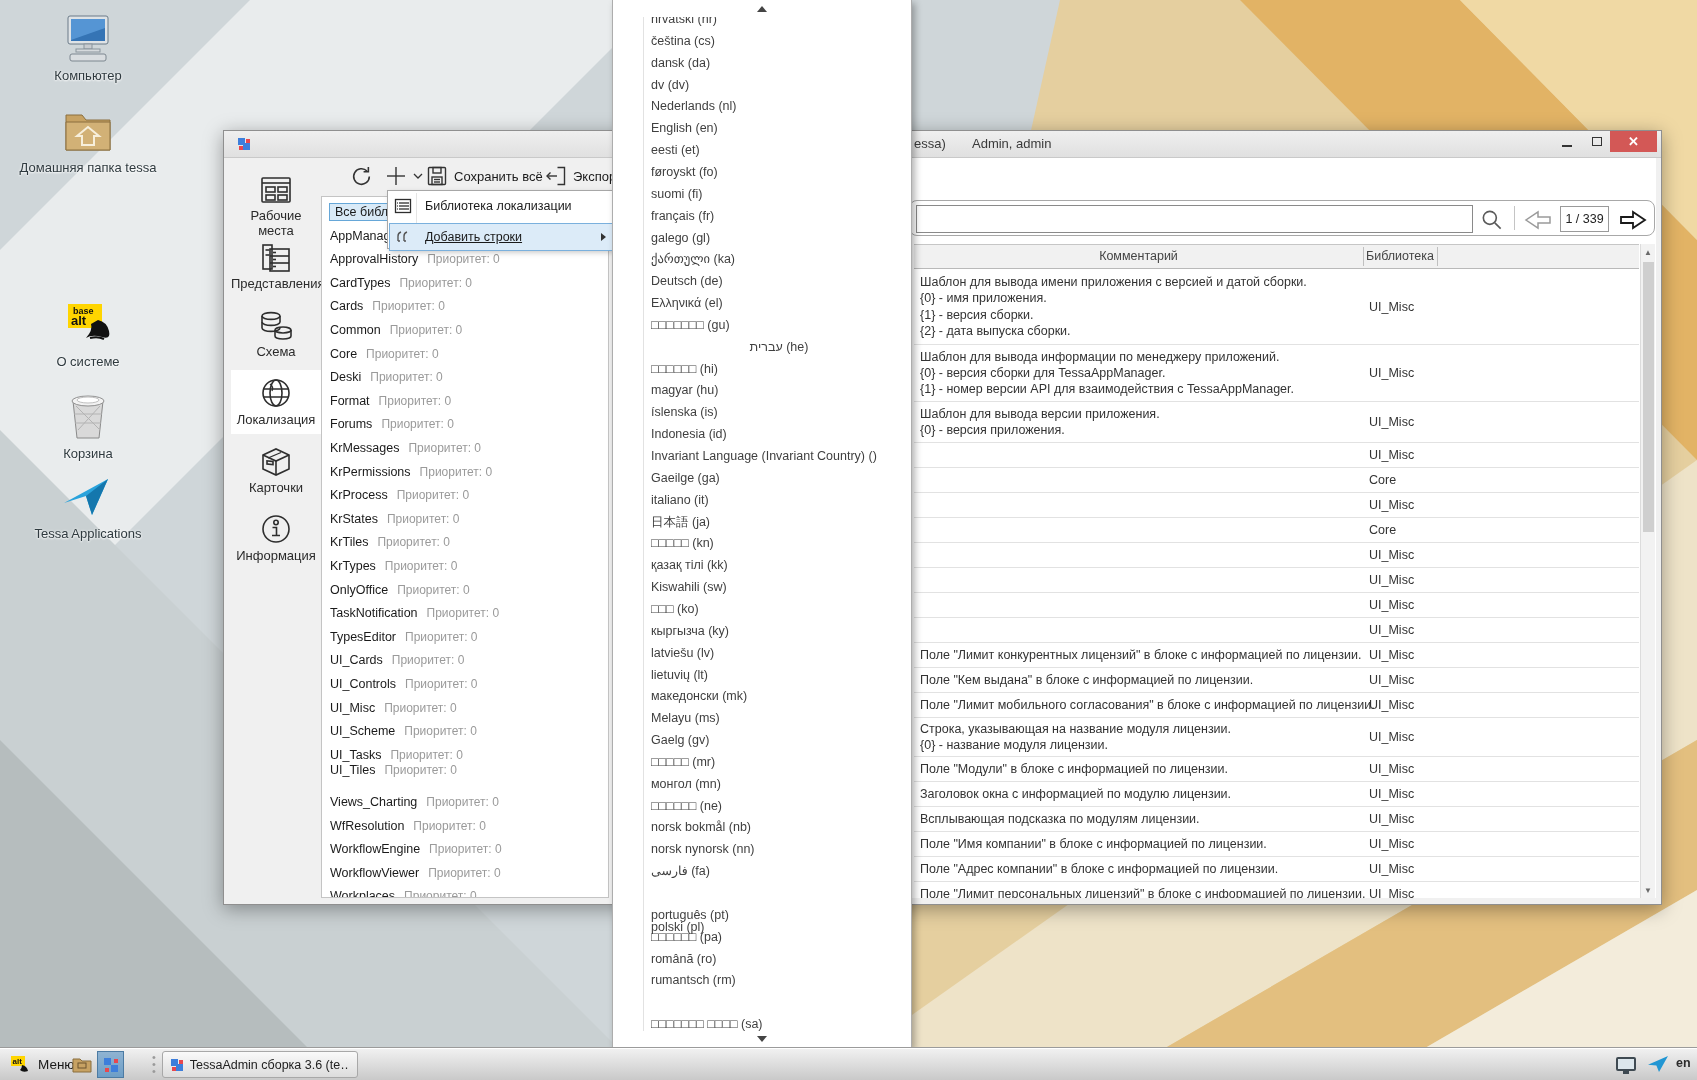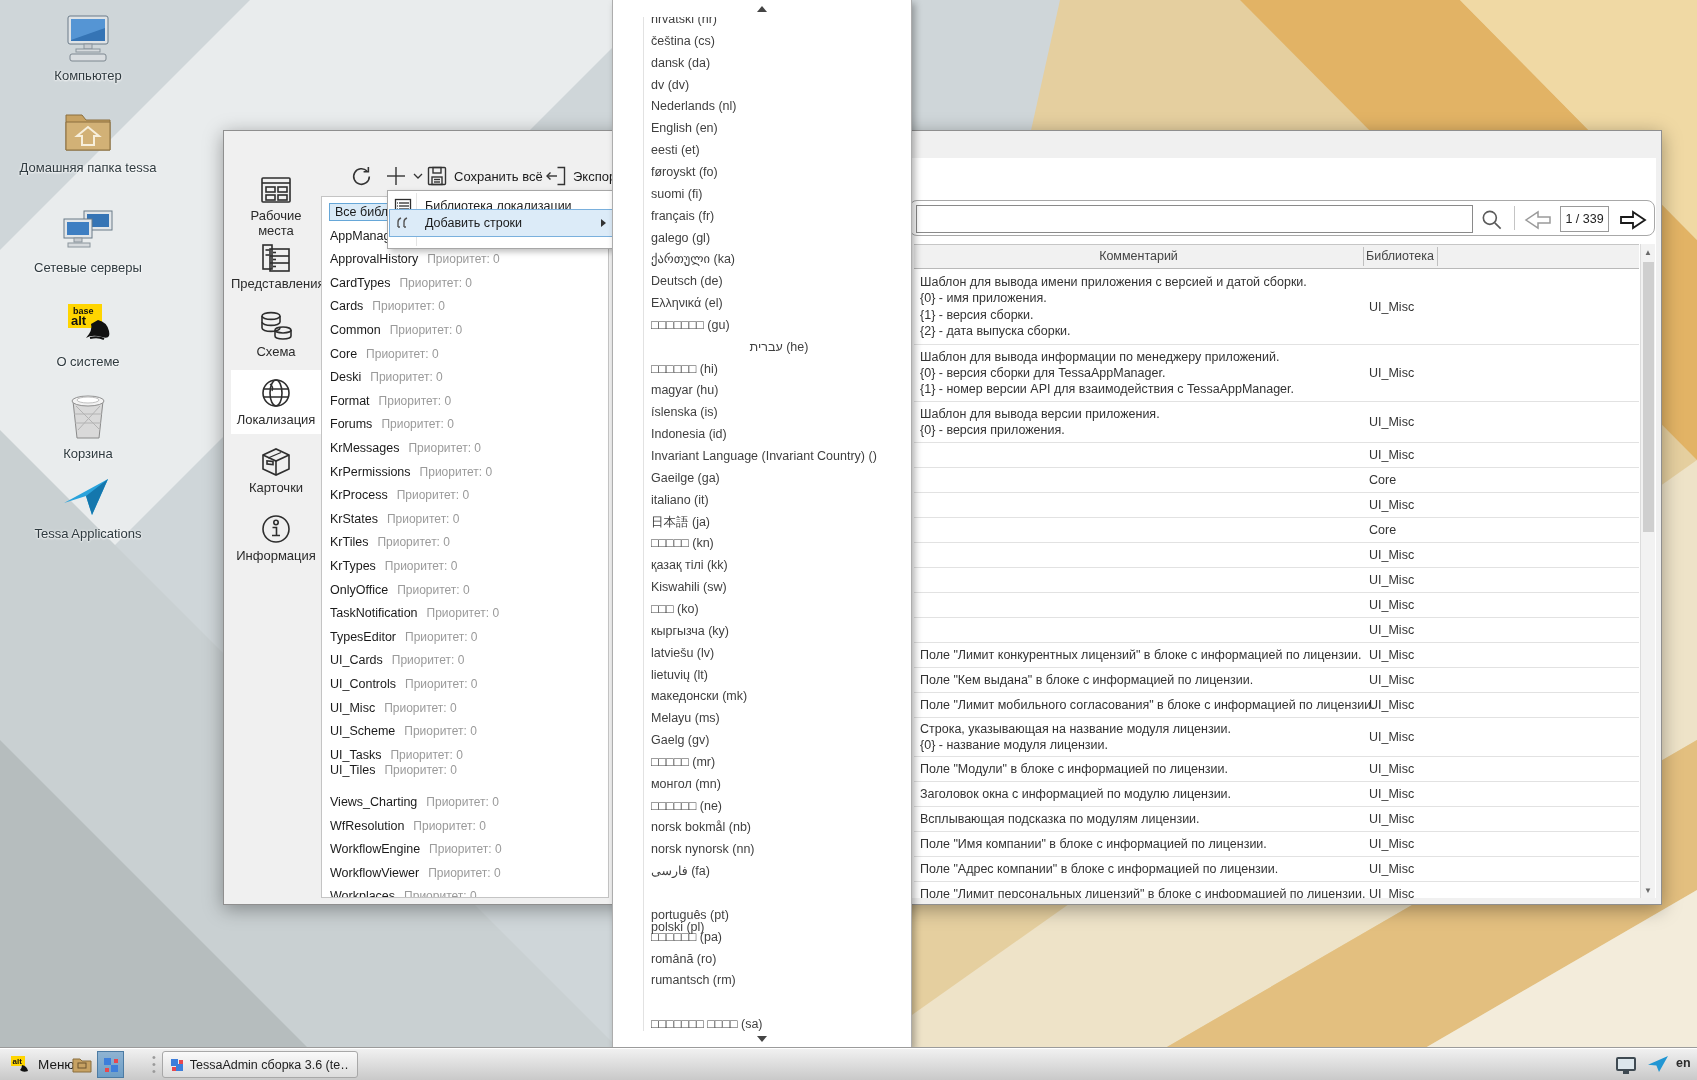--- a/index.html
+++ b/index.html
@@ -169,33 +169,20 @@
       <div class="dt-item" style="top: 102px;">
         <div class="dt-icon">
           <svg width="52" height="44" viewBox="0 0 52 44">
             <path d="M4 6 h16 l4 5 h24 v30 H4 z" fill="#c7a263" stroke="#8a6f3e"></path>
             <path d="M4 13 h44 v28 H4 z" fill="#d2b176" stroke="#8a6f3e"></path>
             <path d="M26 18 l-11 9 h5 v9 h12 v-9 h5 z" fill="none" stroke="#f7efdb" stroke-width="2"></path>
           </svg>
         </div>
         <div class="dt-label">Домашняя папка tessa</div>
       </div>
-      <div class="dt-item" style="top: 202px;">
-        <div class="dt-icon">
-          <svg width="56" height="44" viewBox="0 0 56 44">
-            <rect x="24" y="2" width="28" height="19" fill="#e2e6e9" stroke="#6b7b88"></rect>
-            <rect x="27" y="5" width="22" height="13" fill="#3574b5"></rect>
-            <rect x="4" y="10" width="28" height="19" fill="#e2e6e9" stroke="#6b7b88"></rect>
-            <rect x="7" y="13" width="22" height="13" fill="#3d7ec2"></rect>
-            <rect x="14" y="29" width="8" height="4" fill="#c8ccd0" stroke="#8a949c"></rect>
-            <rect x="8" y="34" width="22" height="4" fill="#d6dadd" stroke="#8a949c"></rect>
-          </svg>
-        </div>
-        <div class="dt-label">Сетевые серверы</div>
-      </div>
       <div class="dt-item" style="top: 296px;">
         <div class="dt-icon">
           <svg width="56" height="46" viewBox="0 0 56 46">
             <rect x="8" y="2" width="34" height="24" fill="#ffd500"></rect>
             <text x="13" y="12" font-size="9" font-weight="bold" fill="#111" font-family="Liberation Sans">base</text>
             <text x="11" y="23" font-size="13" font-weight="bold" fill="#111" font-family="Liberation Sans">alt</text>
             <path d="M38 18 q9 2 11 11 q2 9 -7 6 q-10 -3 -16 1 q7 -8 5 -14 z" fill="#111"></path>
             <path d="M30 36 q8 -2 14 1" stroke="#111" stroke-width="2" fill="none"></path>
           </svg>
         </div>
@@ -217,20 +204,37 @@
           <svg width="52" height="40" viewBox="0 0 52 40">
             <path d="M2 26 L46 2 L30 38 L24 19 z" fill="#2aa3dc"></path>
             <path d="M24 19 L46 2 L30 38 z" fill="#1477ad"></path>
           </svg>
         </div>
         <div class="dt-label">Tessa Applications</div>
       </div>
     </div>
 
   <div class="app-window">
+    <div class="titlebar">
+      <span class="tessa-logo tb-logo-pos">
+          <i class="a"></i>
+          <i class="b"></i>
+          <i class="c"></i>
+          <i class="d"></i>
+        </span>
+      <span class="title-text t-tail">essa)</span>
+      <span class="title-text t-user">Admin, admin</span>
+      <span class="win-btn wb-min">
+          <i></i>
+        </span>
+      <span class="win-btn wb-max">
+          <i></i>
+        </span>
+      <span class="win-btn wb-close">✕</span>
+    </div>
 
     <div class="sidebar" id="sidebar">
         <div class="sb-item" style="top: 8px;">
           <div class="sb-icn">
             <svg width="34" height="32" viewBox="0 0 34 32">
               <g fill="none" stroke="#2e2e2e" stroke-width="1.6">
                 <rect x="3" y="4" width="28" height="24" rx="1"></rect>
                 <line x1="3" y1="9" x2="31" y2="9"></line>
                 <rect x="7" y="13" width="9" height="5"></rect>
                 <rect x="19" y="13" width="9" height="5"></rect>
@@ -560,21 +564,21 @@
               <line x1="5" y1="8" x2="15" y2="8"></line>
               <line x1="5" y1="11" x2="15" y2="11"></line>
               <line x1="3" y1="5" x2="3.8" y2="5"></line>
               <line x1="3" y1="8" x2="3.8" y2="8"></line>
               <line x1="3" y1="11" x2="3.8" y2="11"></line>
             </g>
           </svg>
         </div>
         <div class="cl">Библиотека локализации</div>
       </div>
-      <div class="cm-item hov" style="top: 18px;">
+      <div class="cm-item hov" style="top: 32px; text-decoration: underline;">
         <div class="ci">
           <svg width="18" height="16" viewBox="0 0 18 16">
             <g fill="none" stroke="#555" stroke-width="1.4">
               <path d="M4 12 V7 q0-3 3-4"></path>
               <path d="M10 12 V7 q0-3 3-4"></path>
               <path d="M4 12 h2 M10 12 h2"></path>
             </g>
           </svg>
         </div>
         <div class="cl">Добавить строки</div>

